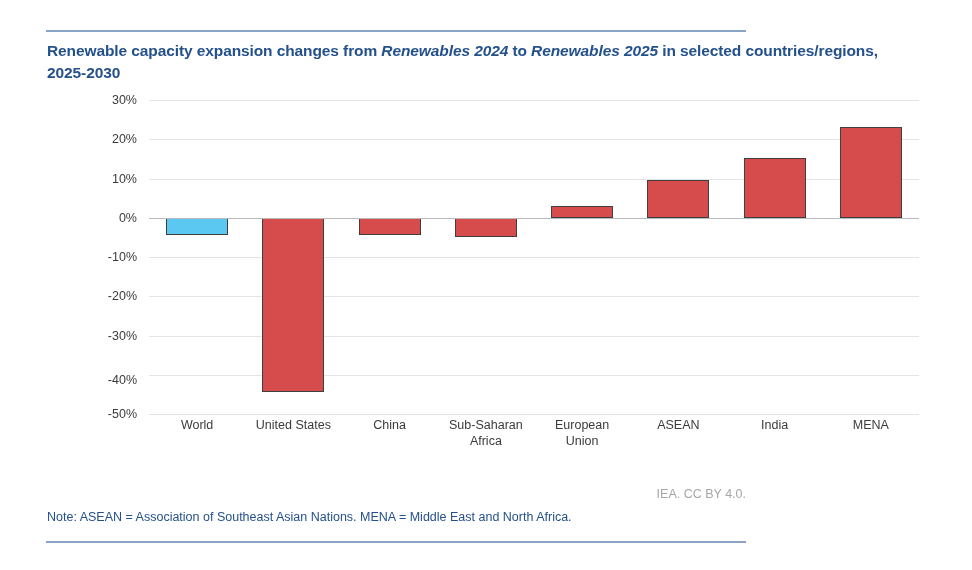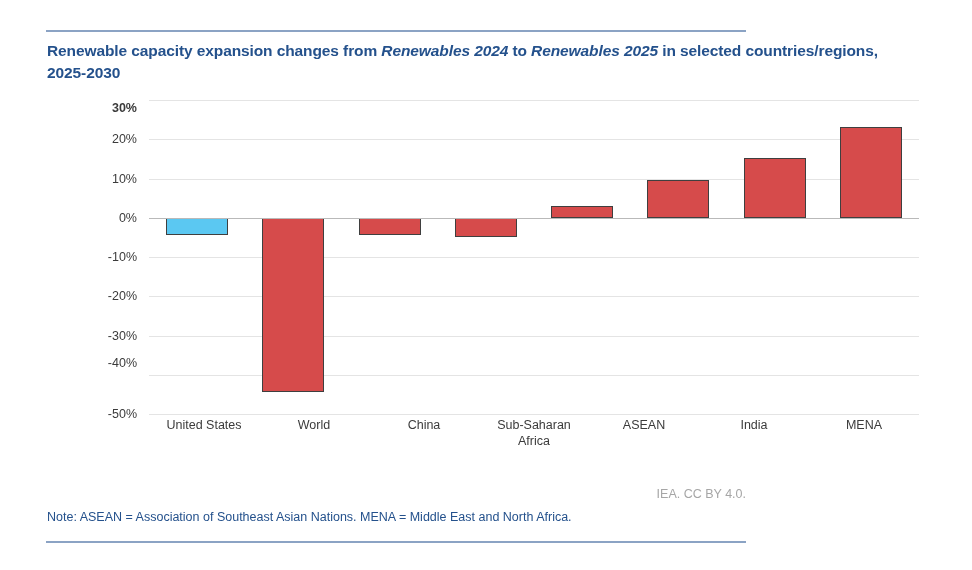--- a/index.html
+++ b/index.html
@@ -160,28 +160,28 @@
 
   <div class="rule rule-top"></div>
 
   <div class="title">
     <span>Renewable capacity expansion changes from </span><i>Renewables 2024</i><span> to </span><i>Renewables 2025</i><span> in selected countries/regions, 2025-2030</span>
   </div>
 
   <div class="chart-area">
 
     <div class="yticks">
-        <div class="ytick" style="top: 8px; font-weight: bold;">30%</div>
+        <div class="ytick" style="top: 0px;">30%</div>
         <div class="ytick" style="top: 39.25px;">20%</div>
         <div class="ytick" style="top: 78.5px;">10%</div>
         <div class="ytick" style="top: 117.75px;">0%</div>
         <div class="ytick" style="top: 157px;">-10%</div>
         <div class="ytick" style="top: 196.25px;">-20%</div>
         <div class="ytick" style="top: 235.5px;">-30%</div>
-        <div class="ytick" style="top: 263px; text-align: right;">-40%</div>
+        <div class="ytick" style="top: 280px; text-align: right;">-40%</div>
         <div class="ytick" style="top: 314px;">-50%</div>
       </div>
 
     <div class="plot">
         <div class="gridline" style="top: 314px;"></div>
         <div class="gridline" style="top: 274.75px;"></div>
         <div class="gridline" style="top: 235.5px;"></div>
         <div class="gridline" style="top: 196.25px;"></div>
         <div class="gridline" style="top: 157px;"></div>
         <div class="gridline zero" style="top: 117.75px;"></div>
@@ -210,25 +210,27 @@
           <div class="bar-slot">
             <div class="bar" title="ASEAN: 15.2%" style="top: 58.09px; height: 59.66px; background: rgb(214, 75, 75);"></div>
           </div>
           <div class="bar-slot">
             <div class="bar" title="MENA: 23%" style="top: 27.475px; height: 90.275px; background: rgb(214, 75, 75);"></div>
           </div>
         </div>
     </div>
 
     <div class="xlabels">
+        <div class="xlabel">World</div>
         <div class="xlabel">United States</div>
-        <div class="xlabel">World</div>
         <div class="xlabel">China</div>
         <div class="xlabel">Sub-Saharan
 Africa</div>
+        <div class="xlabel">European
+Union</div>
         <div class="xlabel">ASEAN</div>
         <div class="xlabel">India</div>
         <div class="xlabel">MENA</div>
       </div>
 
   </div>
 
   <div class="credit">IEA. CC BY 4.0.</div>
 
   <div class="note">Note: ASEAN = Association of Southeast Asian Nations. MENA = Middle East and North Africa.</div>

